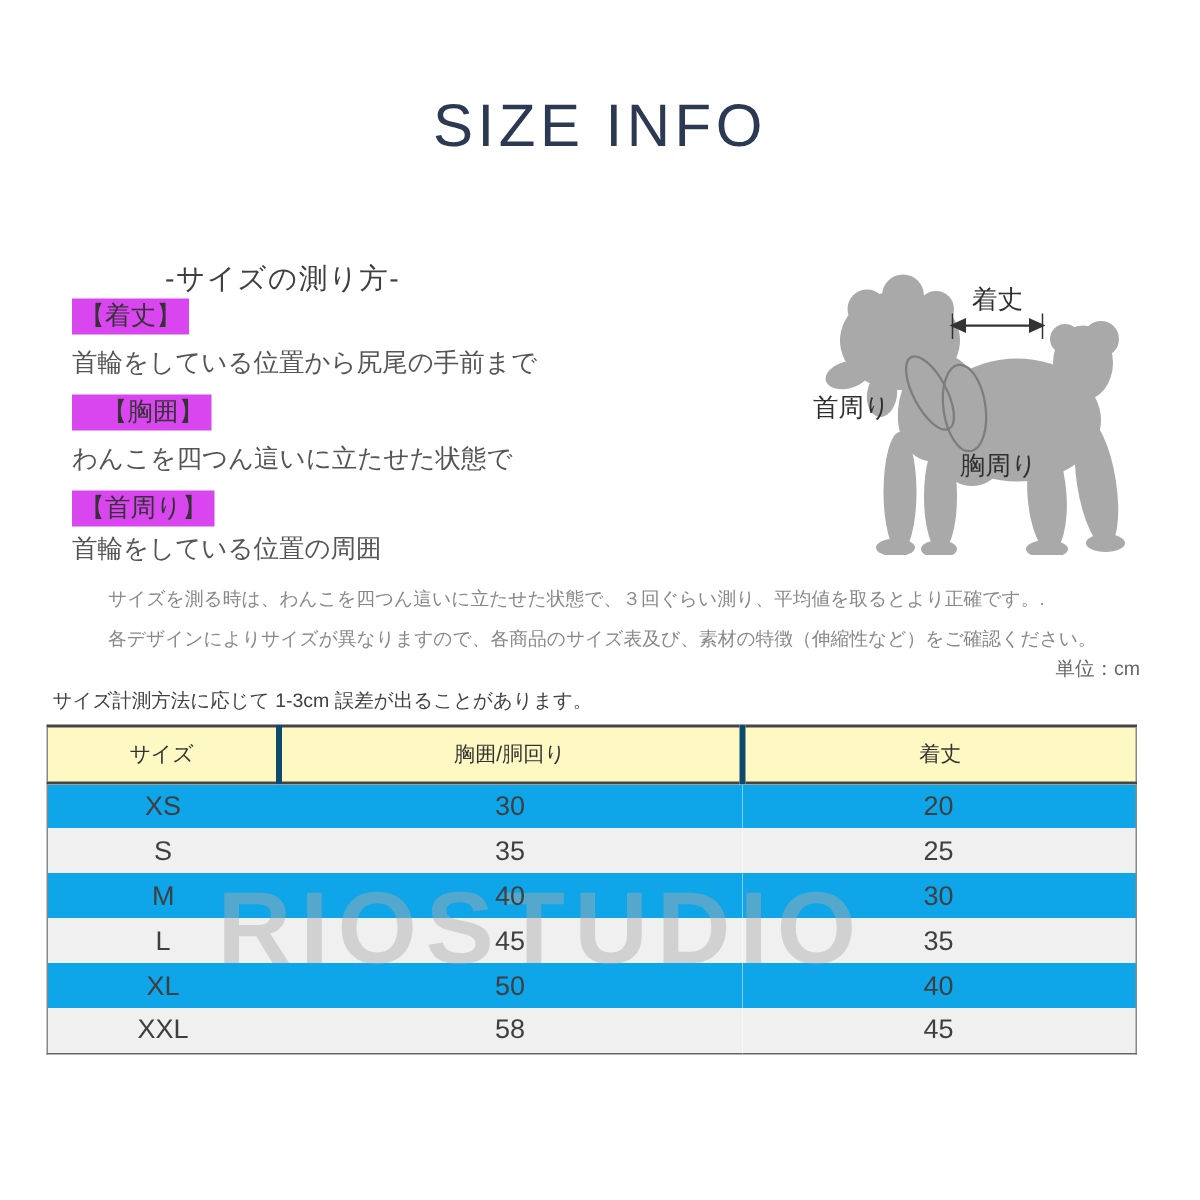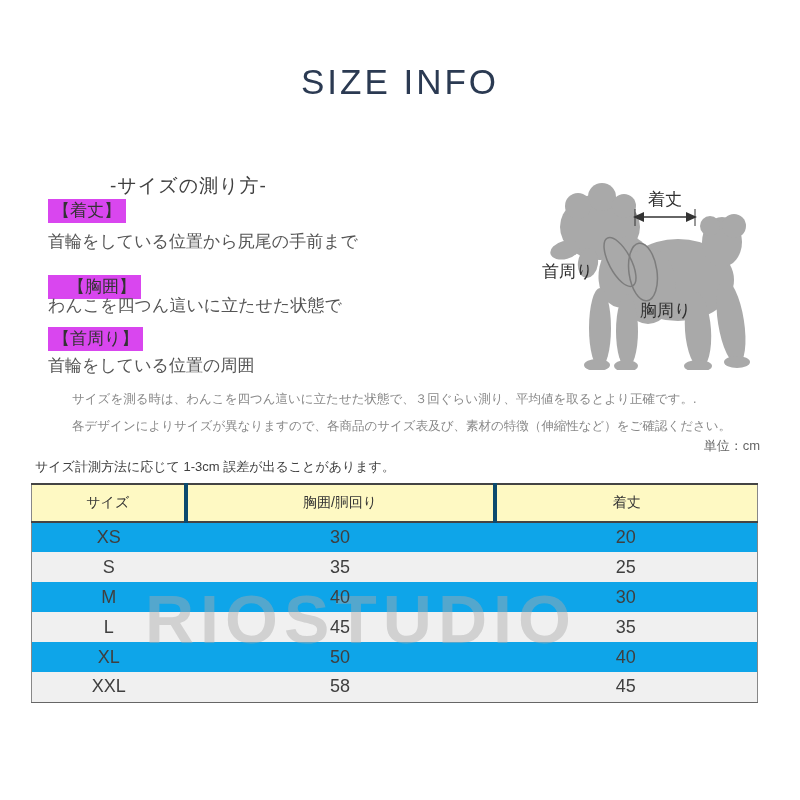--- a/index.html
+++ b/index.html
@@ -4,38 +4,38 @@
 <style>
   * { margin:0; padding:0; box-sizing:border-box; }
   html,body { background:#ffffff; }
   body { font-family:"Liberation Sans","DejaVu Sans",sans-serif; color:#333; }
   .page {
     position:relative; width:800px; height:800px; background:#fff;
     overflow:hidden; margin:0 auto;
   }
   .title {
     position:absolute; top:62px; left:0; width:800px;
-    text-align:center; font-size:35px; font-weight:300;
+    text-align:center; font-size:40px; font-weight:300;
     letter-spacing:3px; color:#2b3a52;
   }
   .measure-heading {
     position:absolute; top:173px; left:110px;
     font-size:19px; color:#3f3f3f; letter-spacing:1px;
   }
   .measure-item-label {
     position:absolute; left:48px;
     font-size:17px; color:#333; background:#d946ef;
     padding:2px 5px; line-height:1.2;
   }
   .measure-item-desc {
     position:absolute; left:48px;
     font-size:17px; color:#555; line-height:1.2;
   }
   .lbl1 { top:199px; } .desc1 { top:232px; }
-  .lbl2 { top:275px;padding-left:20px; } .desc2 { top:296px; }
+  .lbl2 { top:263px;padding-left:20px; } .desc2 { top:296px; }
   .lbl3 { top:327px; } .desc3 { top:356px; }
   .note-line { position:absolute; left:48px; font-size:12.5px; color:#888;margin-left:24px; }
   .note1 { top:391px; } .note2 { top:418px; }
   .unit-label { position:absolute; top:437px; right:40px; font-size:13px; color:#666; }
   .tolerance-note {
     position:absolute; top:458px; left:0; width:800px;
     text-align:left; font-size:13px; color:#404040;padding-left:35px;
   }
   .diagram { position:absolute; top:180px; left:540px; width:260px; height:190px; }
   .diagram svg text { font-family:"Liberation Sans","DejaVu Sans",sans-serif; }

